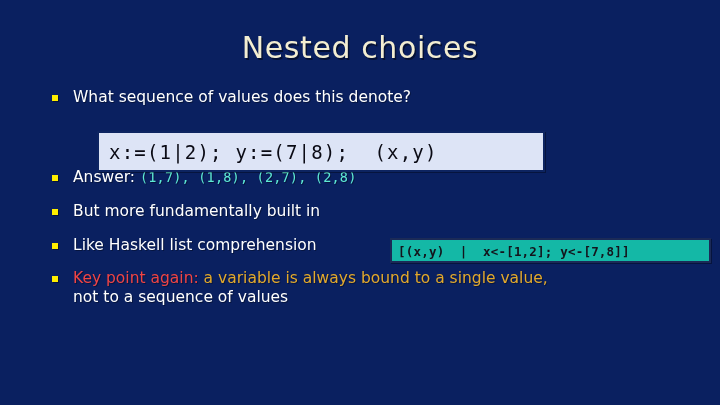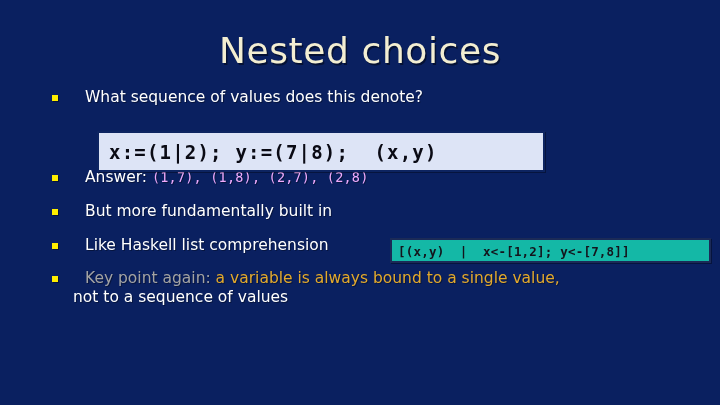--- a/index.html
+++ b/index.html
@@ -18,21 +18,21 @@
   }
 
   
   #slide-title {
     position: absolute;
     left: 0;
     top: 30px;
     width: 720px;
     text-align: center;
     font-family: "DejaVu Sans", sans-serif;
-    font-size: 36px;
+    font-size: 30px;
     font-weight: 400;
     letter-spacing: 0.6px;
     color: #f3eed2;
     text-shadow: 1.5px 1.5px 0 rgba(0,0,0,0.45);
     white-space: nowrap;
   }
 
   
   #body-block {
     position: absolute;
@@ -57,36 +57,35 @@
     top: 7px;
     width: 6px;
     height: 6px;
     background: #ffee00;
     box-shadow: 1px 1px 0 rgba(0,0,0,0.4);
   }
 
   .bullet-text {
     display: inline;
     vertical-align: baseline;
-    margin-left: 12px;
   }
 
   
   .row-q       { margin-top: 0px; }
   .row-answer  { margin-top: 61px; }
   .row-haskell { margin-top: 15px; }
   .row-built   { margin-top: 15px; }
   .row-key     { margin-top: 14px; }
 
   
   .mono-inline {
     font-family: "DejaVu Sans Mono", monospace;
     font-size: 13.5px;
     letter-spacing: 0.2px;
-    color: #f0abfc;
+    color: #5eead4;
   }
 
   
   #code-box-main {
     position: absolute;
     left: 97px;
     top: 131px;
     width: 448px;
     height: 41px;
     box-sizing: border-box;
@@ -94,21 +93,21 @@
     border: 2px solid #0d2461;
     box-shadow: 1px 1px 0 rgba(0,0,0,0.35);
   }
   #code-box-main .code-text {
     position: absolute;
     left: 10px;
     top: 50%;
     transform: translateY(-50%);
     font-family: "DejaVu Sans Mono", monospace;
     font-size: 19px;
-    font-weight: bold;
+    font-weight: normal;
     letter-spacing: 1.2px;
     color: #0a0a14;
     white-space: pre;
   }
 
   
   #code-box-haskell {
     position: absolute;
     left: 390px;
     top: 238px;
@@ -128,21 +127,21 @@
     font-size: 12.5px;
     font-weight: bold;
     letter-spacing: 0.2px;
     color: #14141c;
     white-space: pre;
   }
 
   .hl-orange {
     color: #e3a92c;
   }
-  .white-text { color: #a3a3a3; }
+  .white-text { color: #ef4444; }
 
   .key-line2 {
     display: block;
     color: #ffffff;
   }
 </style>
 </head>
 <body>
 
 <div id="slide">

